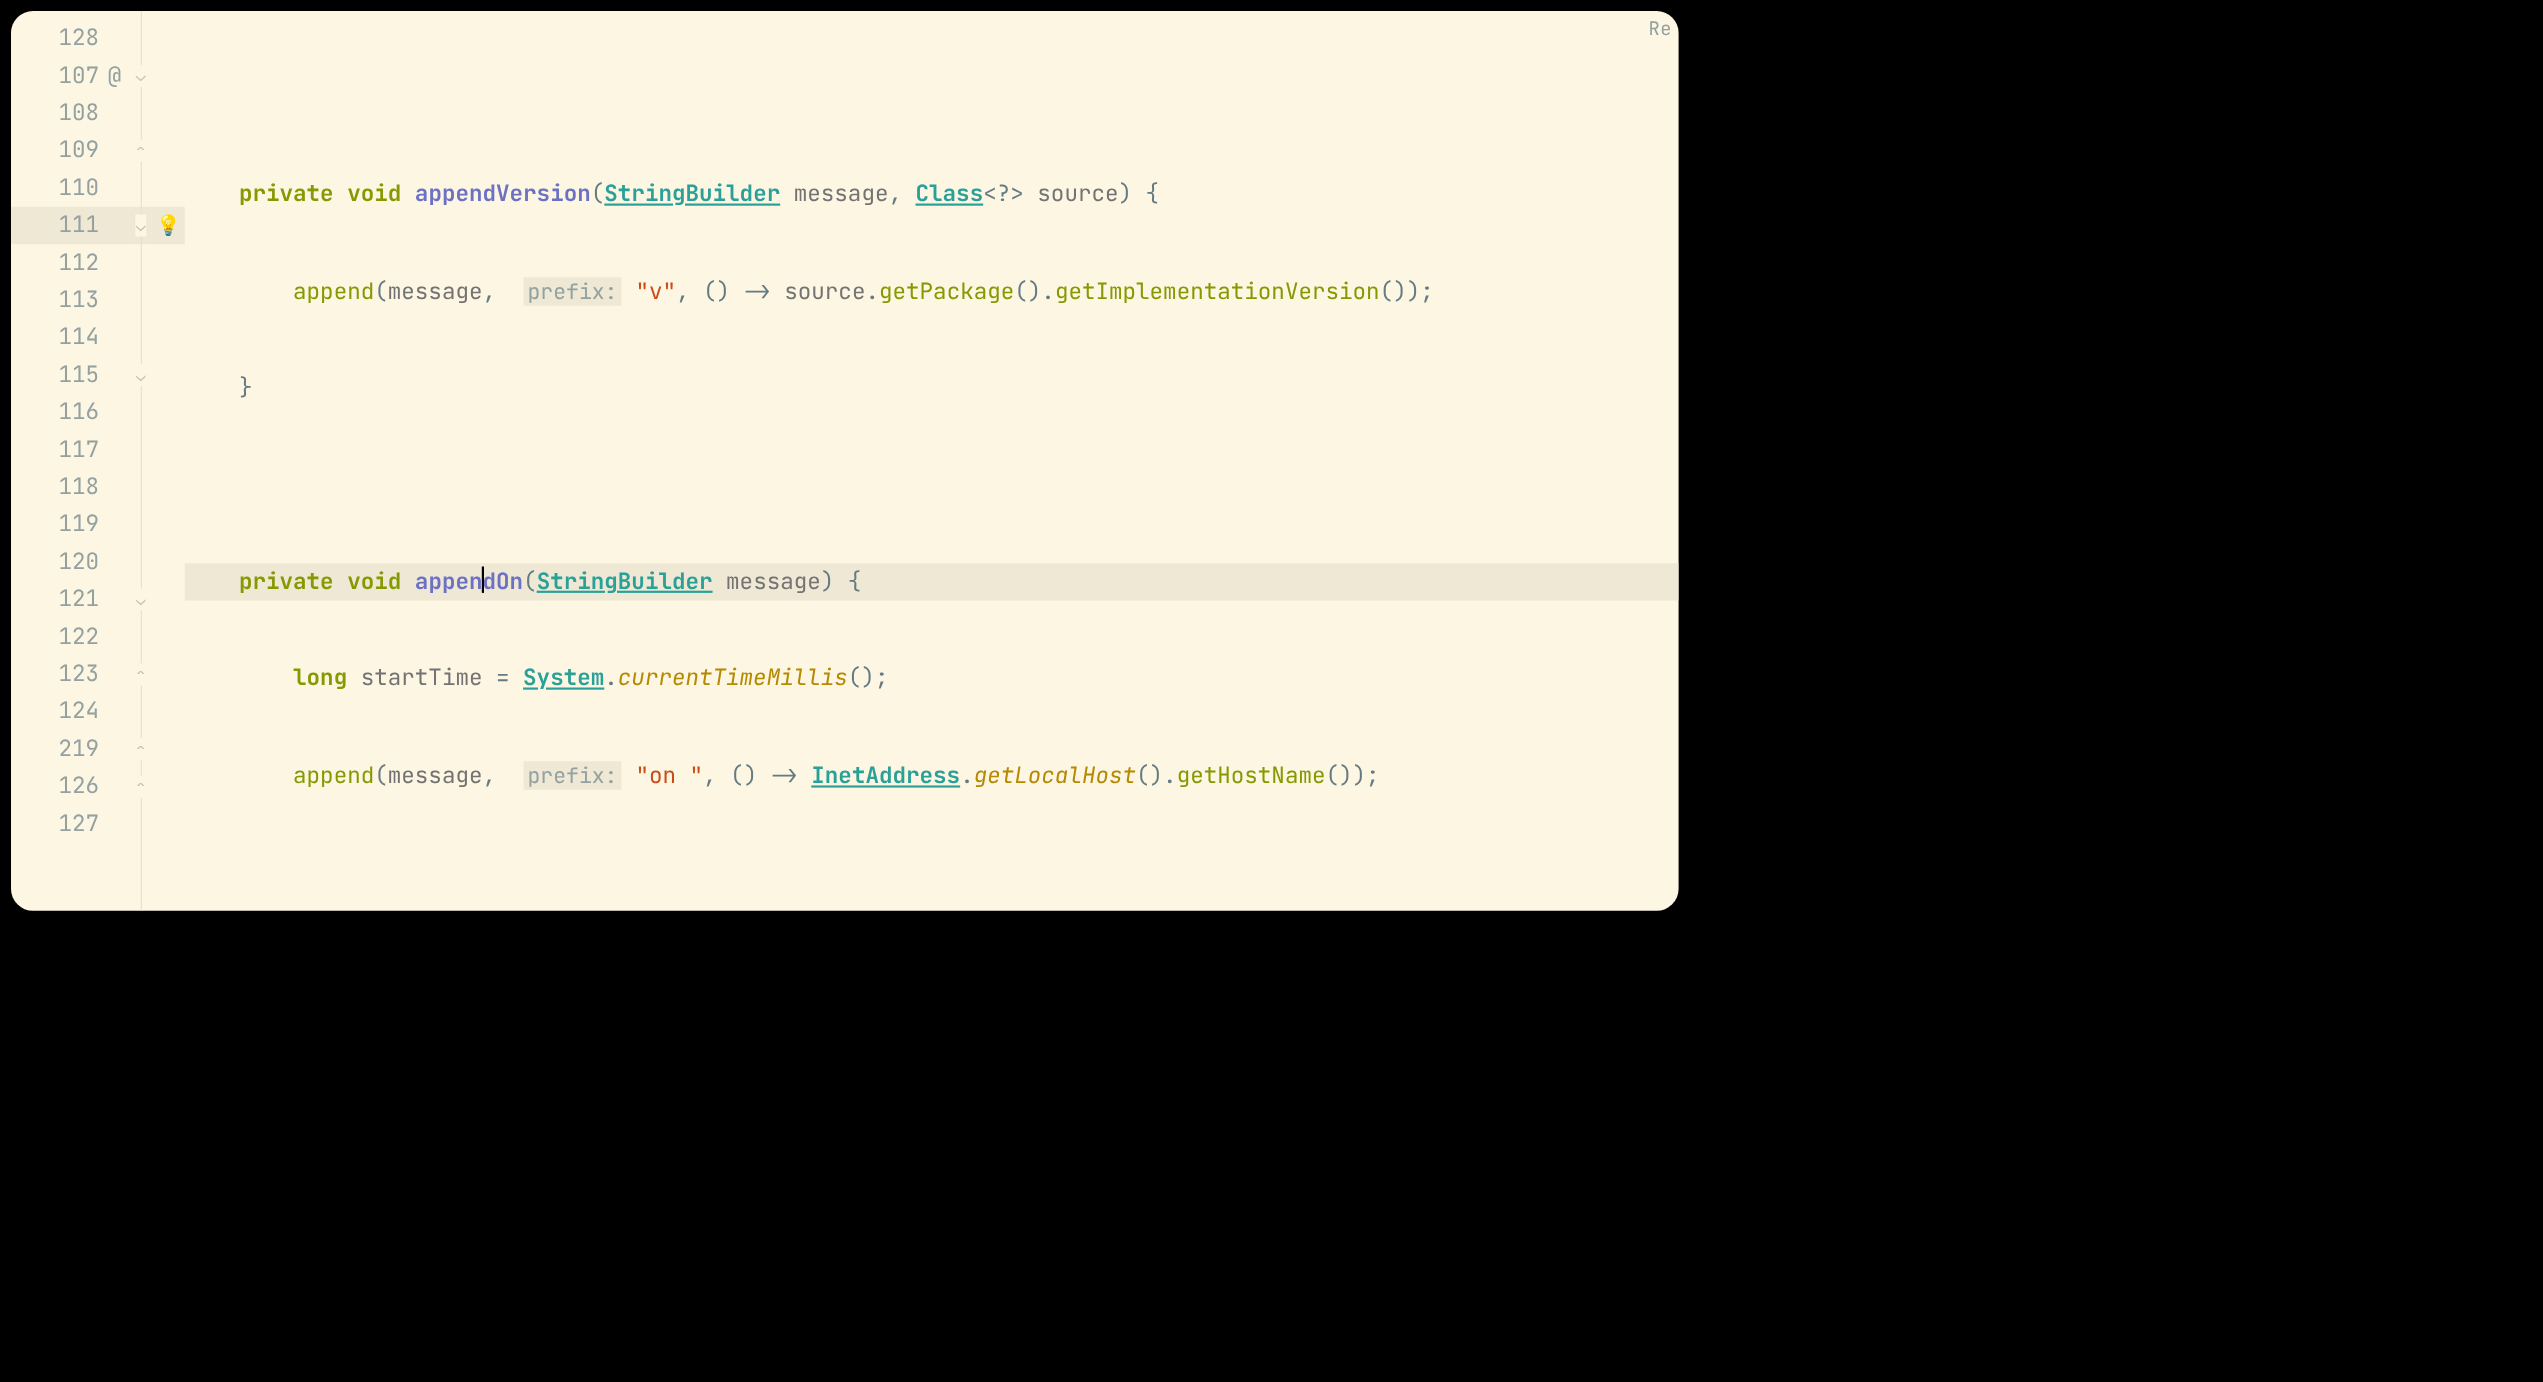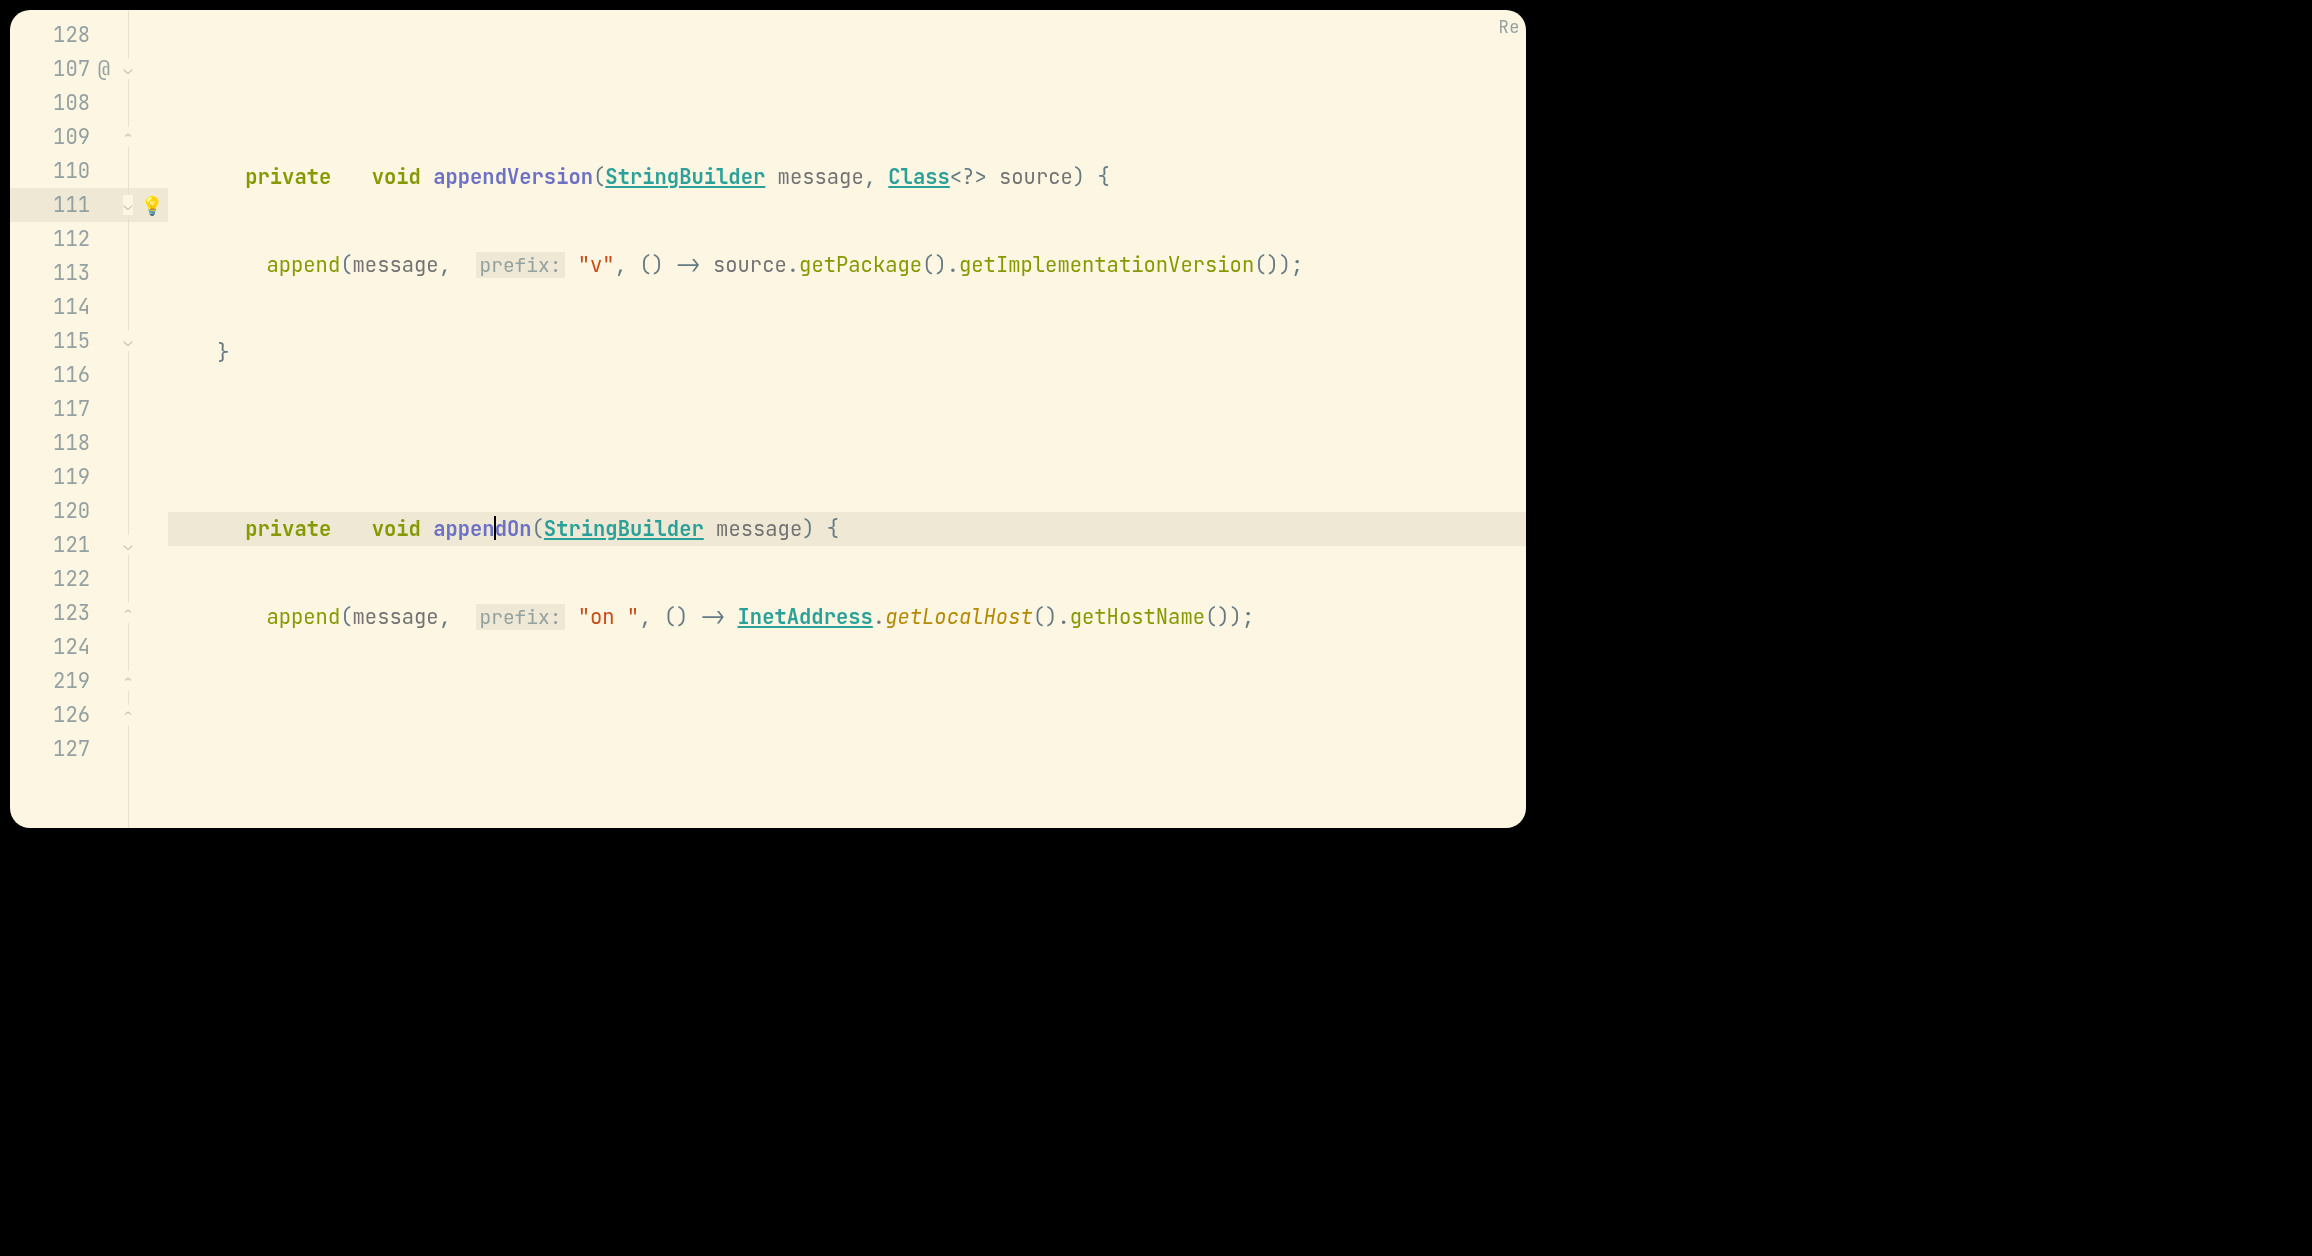--- a/index.html
+++ b/index.html
@@ -83,21 +83,21 @@
     background: #eee8d5;
   }
   .gutter .line, .anno-col .line, .fold-col .line, .bulb-col .line {
     display:block;
   }
   .code .line {
     display:block;
     position:relative;
   }
   
-  .kw  { color:#859900; font-weight:bold;margin-left:28px; }              
+  .kw  { color:#859900; font-weight:bold; }              
   .typ { color:#2aa198; font-weight:bold; text-decoration: underline; }                                
   .mthd{ color:#6c71c4; font-weight:bold; }              
   .call{ color:#859900; }                                
   .scall{ color:#b58900; font-style:italic; }            
   .var { color:#737373; }
   .str { color:#cb4b16; }                                
   .hint{ color:#93a1a1; background:#eee8d5; padding:0 4px; border-radius:0; font-size:0.95em;}
   .gen { color:#657b83; }
   .caret::after{
     content:"";
@@ -225,20 +225,21 @@
         <span class="line"></span>
       </div>
 
     <div class="code">
       <span class="line"></span>
       <span class="line">    <span class="kw">private</span> <span class="kw">void</span> <span class="mthd">appendVersion</span>(<span class="typ">StringBuilder</span> <span class="var">message</span>, <span class="typ">Class</span><span class="gen">&lt;?&gt;</span> <span class="var">source</span>) {</span>
       <span class="line">        <span class="call">append</span>(<span class="var">message</span>,  <span class="hint">prefix:</span> <span class="str">"v"</span>, () -&gt; <span class="var">source</span>.<span class="call">getPackage</span>().<span class="call">getImplementationVersion</span>());</span>
       <span class="line">    }</span>
       <span class="line"></span>
       <span class="line hl">    <span class="kw">private</span> <span class="kw">void</span> <span class="mthd"><span>appen</span><span class="caret"></span><span>dOn</span></span>(<span class="typ">StringBuilder</span> <span class="var">message</span>) {</span>
+      <span class="line">        <span class="kw">long</span> <span class="var">startTime</span> = <span class="typ">System</span>.<span class="scall">currentTimeMillis</span>();</span>
       <span class="line">        <span class="call">append</span>(<span class="var">message</span>,  <span class="hint">prefix:</span> <span class="str">"on "</span>, () -&gt; <span class="typ">InetAddress</span>.<span class="scall">getLocalHost</span>().<span class="call">getHostName</span>());</span>
       
       
       
       
       
       
       
       
       

